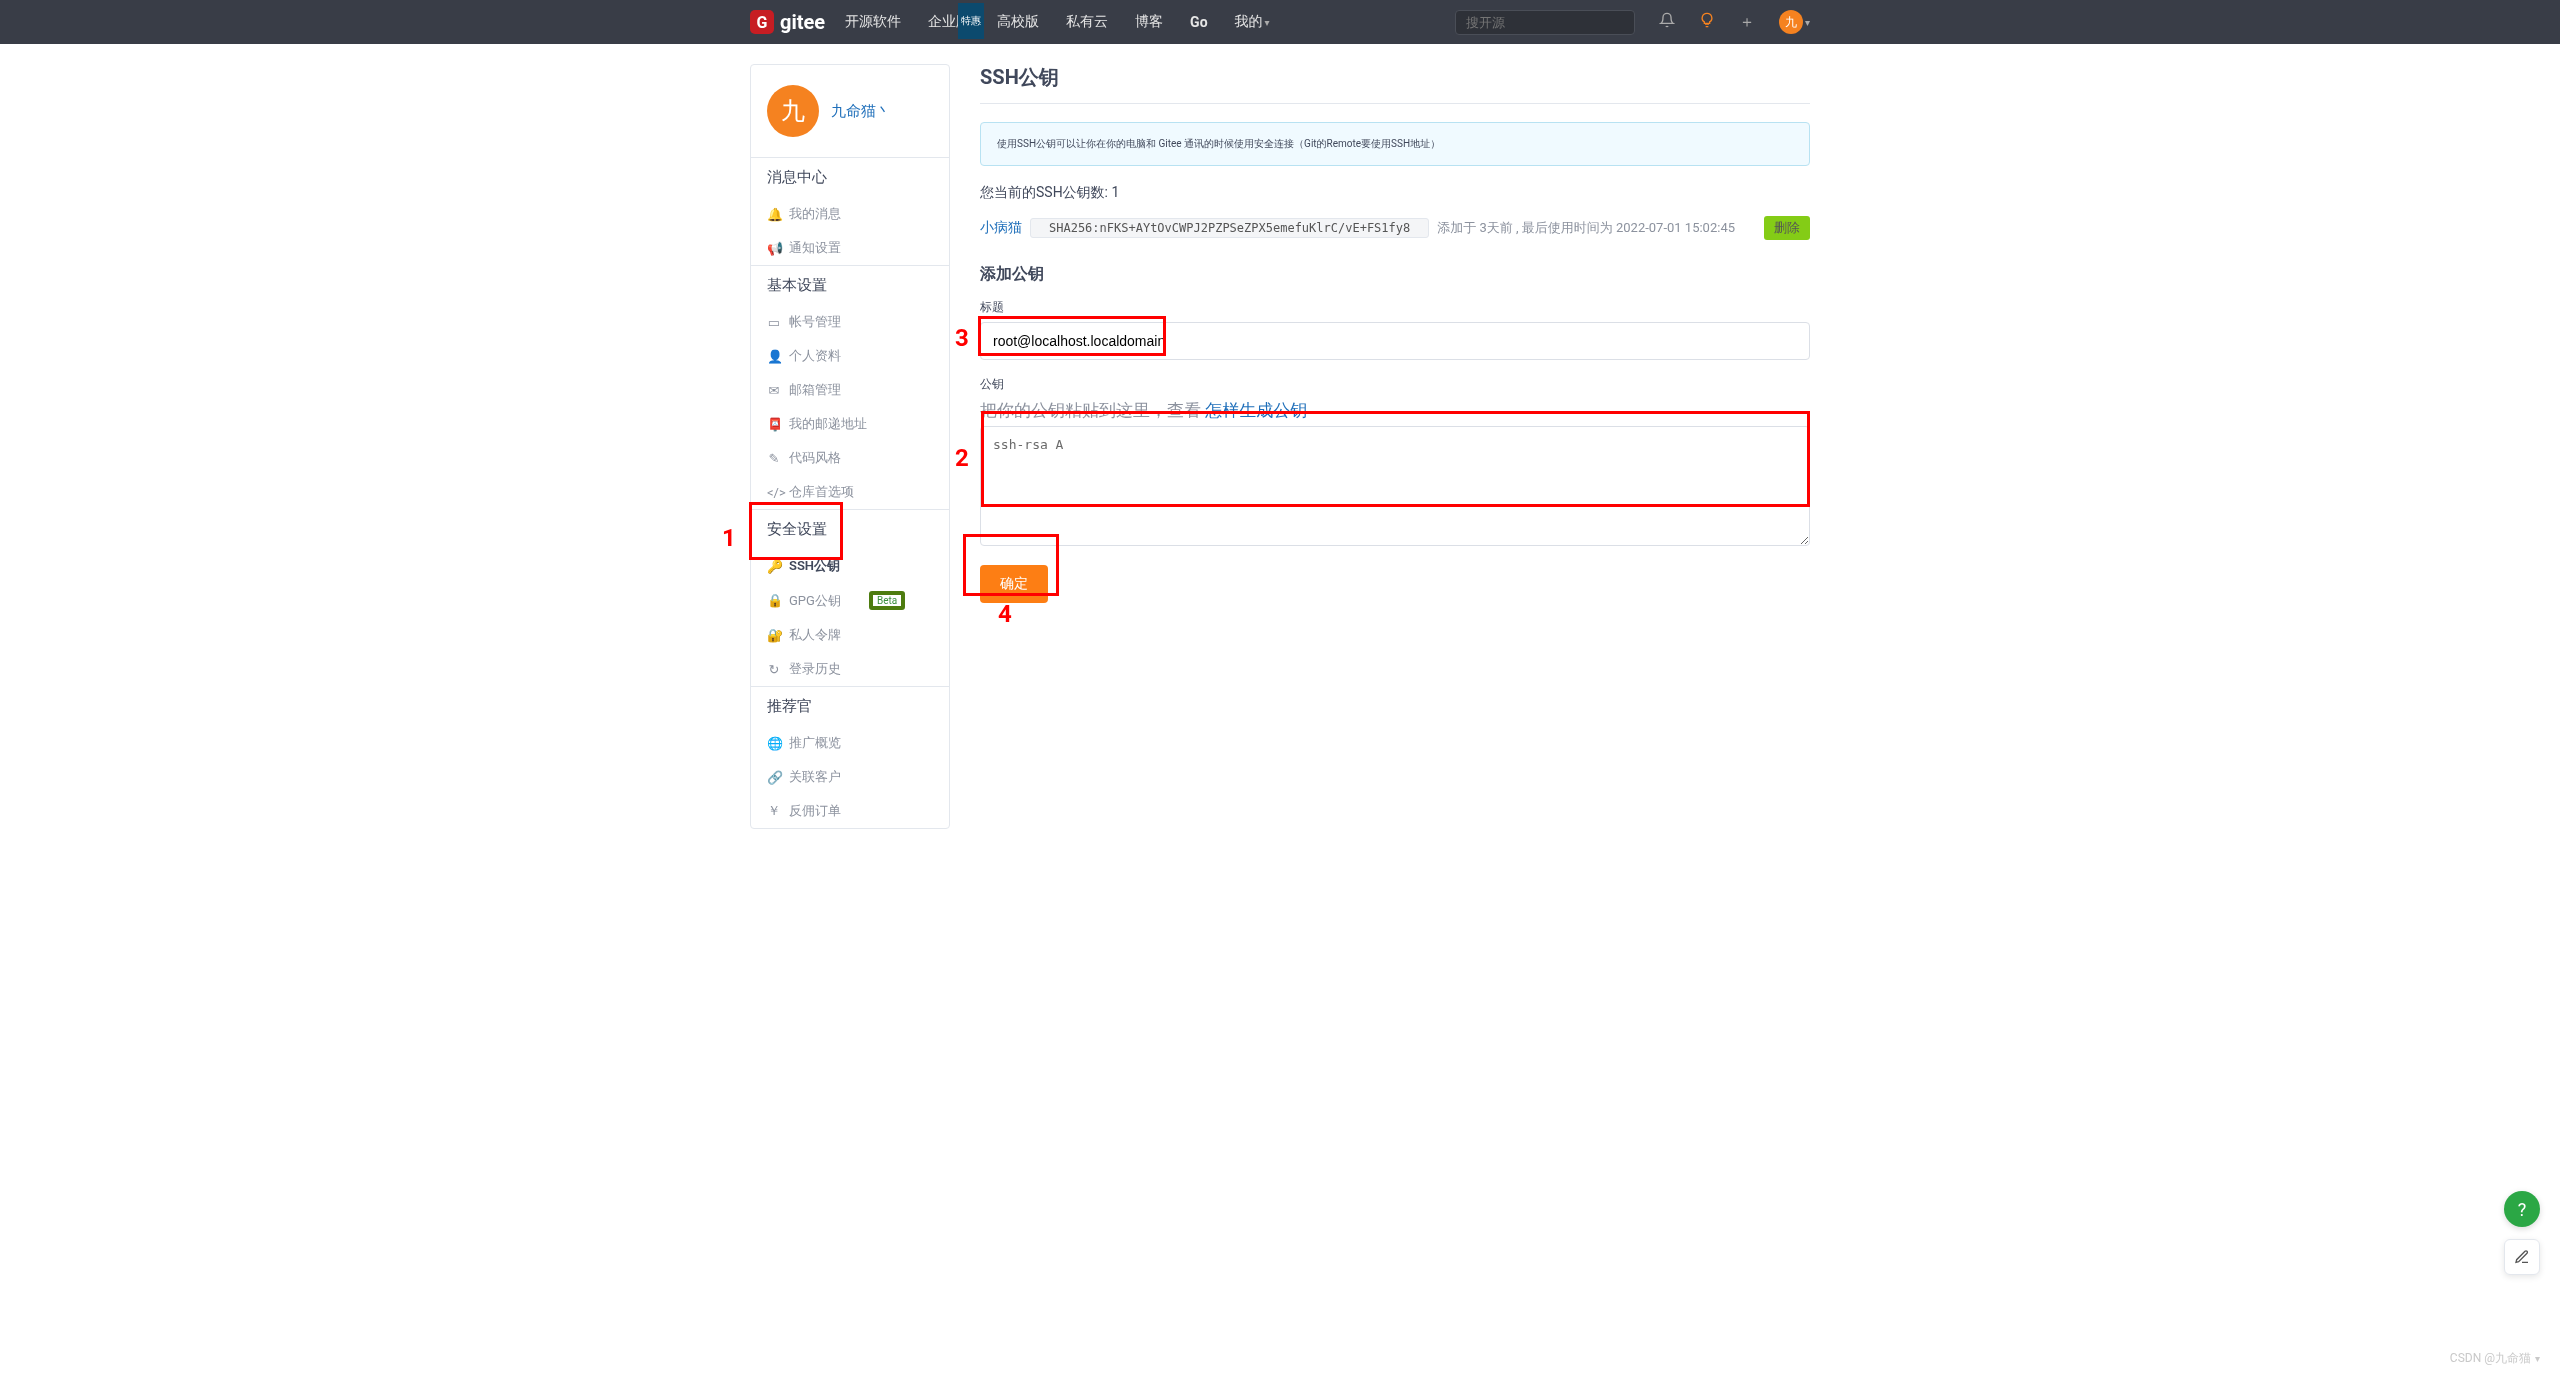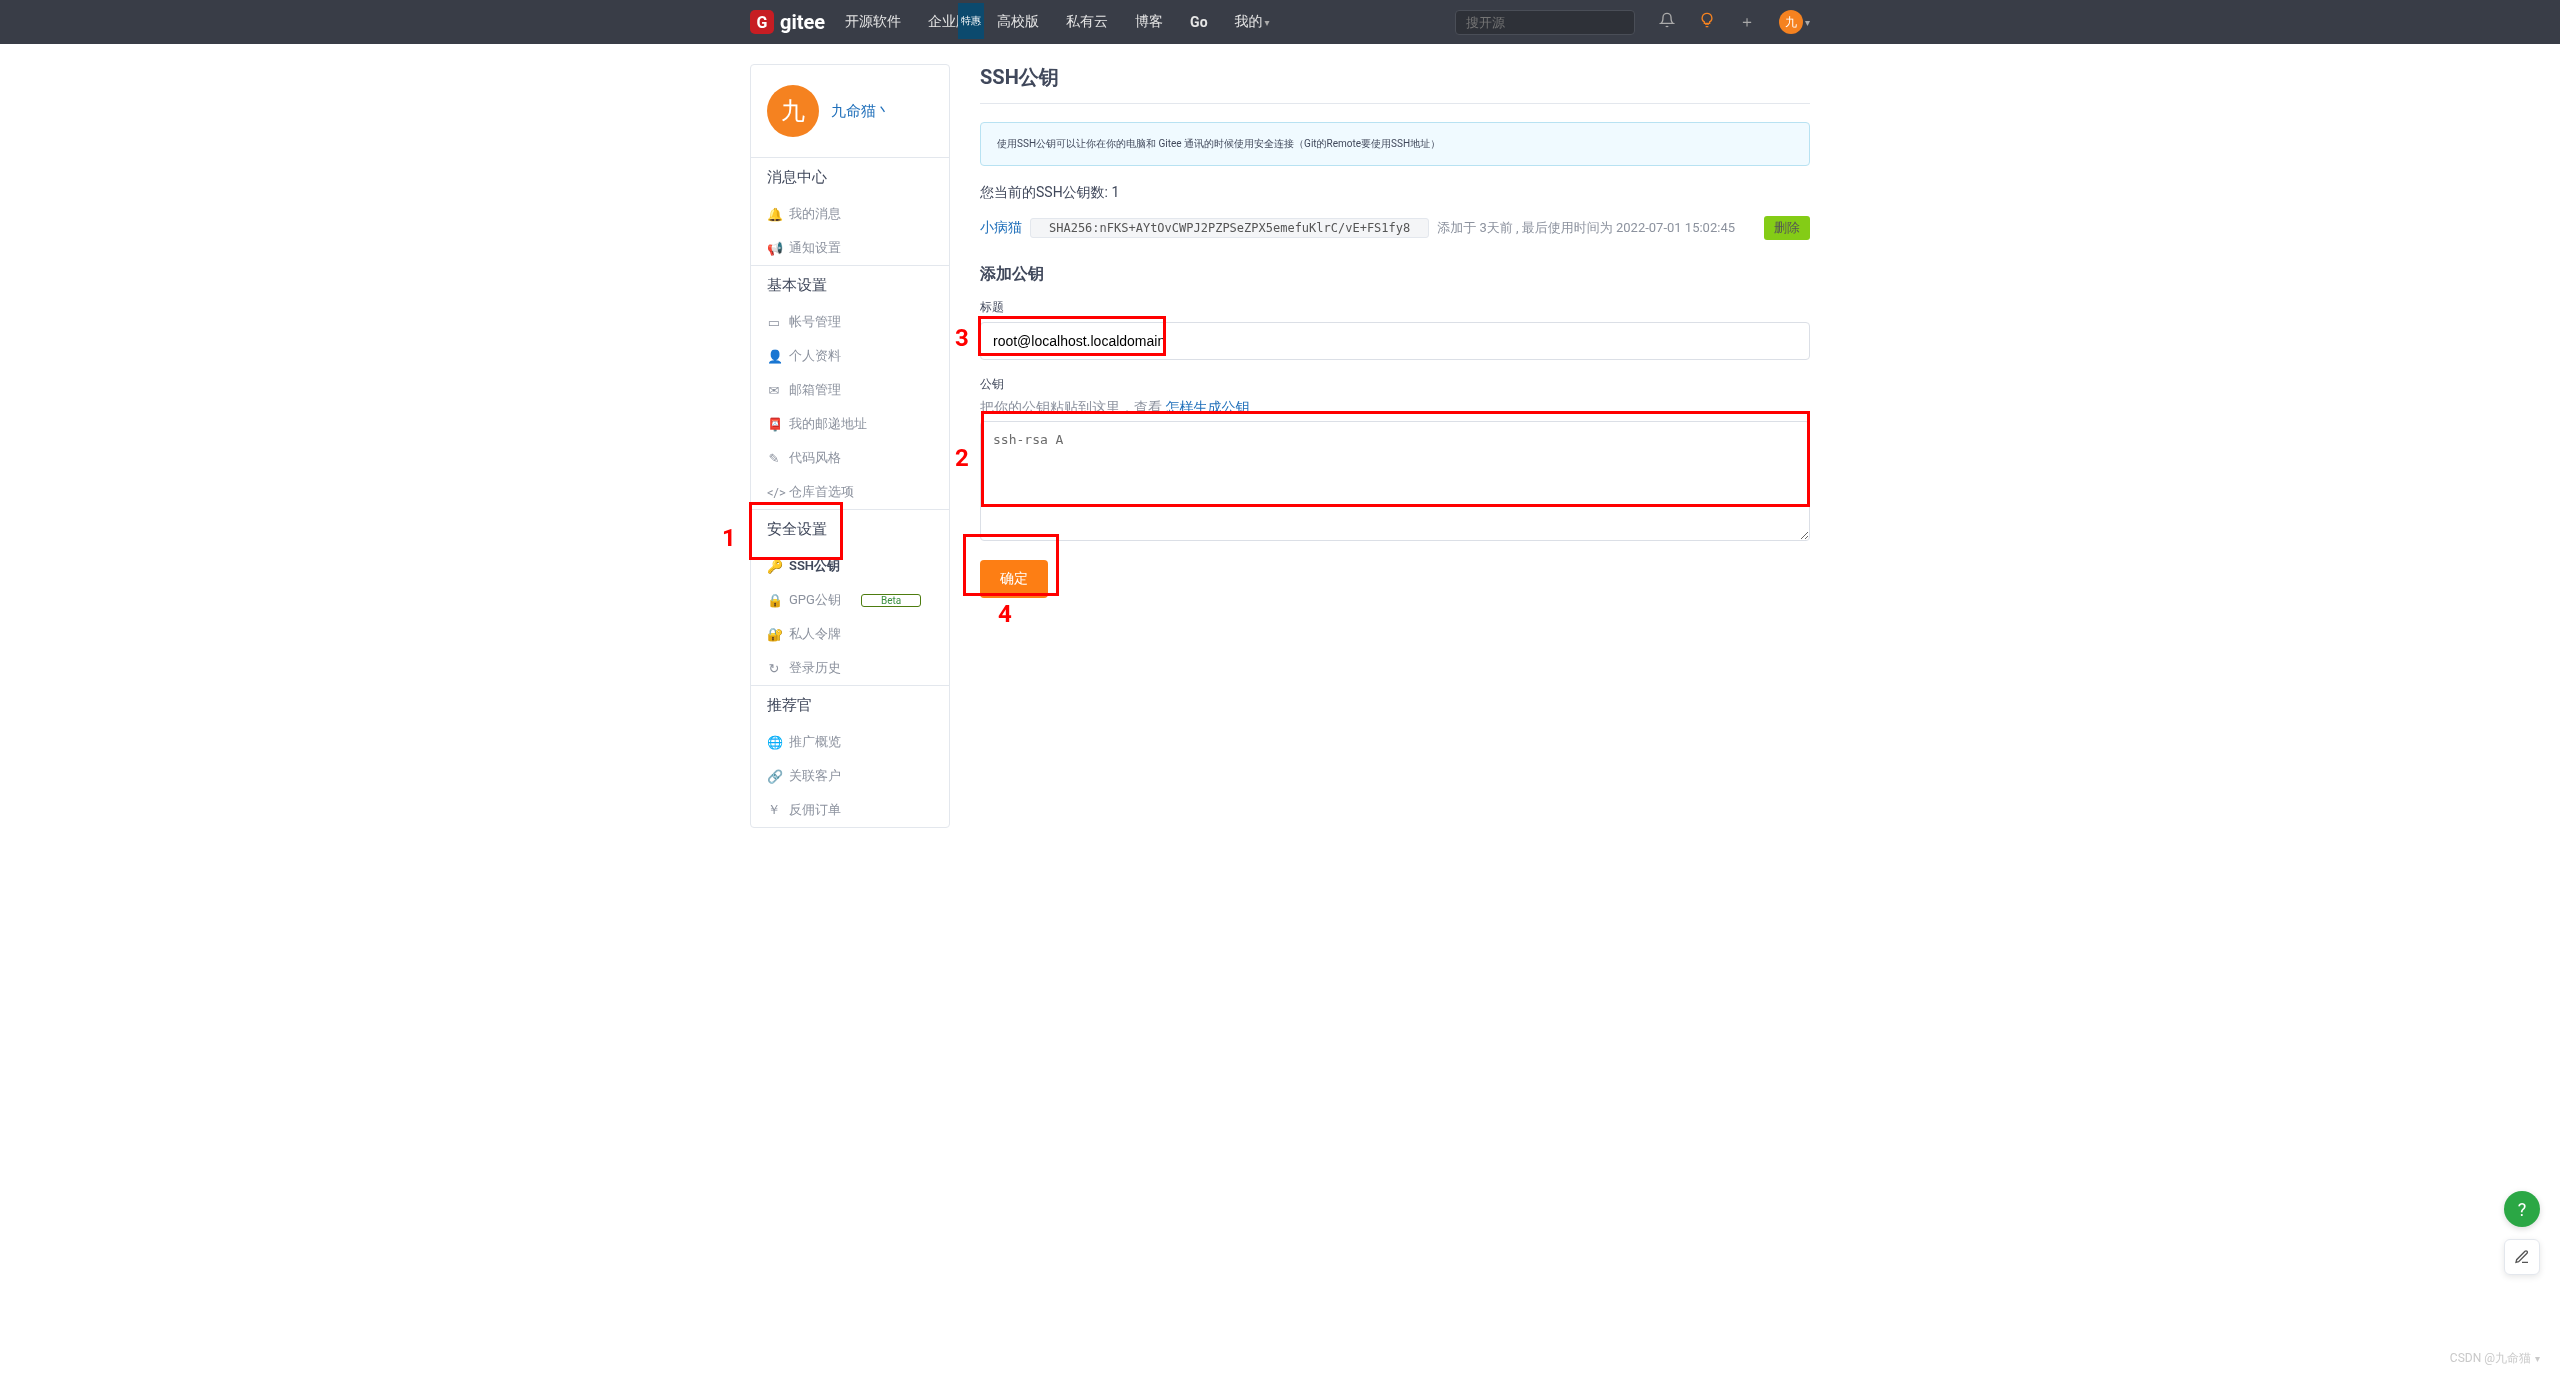--- a/index.html
+++ b/index.html
@@ -21,34 +21,34 @@
 
 .container { width: 1060px; margin: 20px auto; display: flex; gap: 30px; }
 .sidebar { width: 200px; border: 1px solid #e3e7ed; border-radius: 4px; padding: 0; }
 .sb-user { display: flex; align-items: center; padding: 20px 16px; gap: 12px; }
 .avatar-big { width: 52px; height: 52px; border-radius: 50%; background: #f58220; color: #fff; display: flex; align-items: center; justify-content: center; font-size: 24px; }
 .sb-username { color: #1f6fba; font-size: 15px; }
 .sb-group-title { padding: 10px 16px; color: #40485b; font-size: 15px; font-weight: 500; border-top: 1px solid #e3e7ed; }
 .sb-item { display: flex; align-items: center; gap: 8px; padding: 8px 16px; color: #8c929e; font-size: 13px; cursor: pointer; }
 .sb-item.active { color: #40485b; font-weight: 600; }
 .sb-item .ico { width: 14px; display: inline-block; text-align: center; }
-.beta-badge { border: 1px solid #4d7c0f; color: #3b8f3f; font-size: 10px; padding: 0 19px; border-radius: 3px; margin-left: 12px; }
+.beta-badge { border: 4px solid #4d7c0f; color: #3b8f3f; font-size: 10px; padding: 0 4px; border-radius: 3px; margin-left: 20px; }
 
 .main { flex: 1; }
 .page-title { font-size: 20px; padding-bottom: 12px; border-bottom: 1px solid #e3e7ed; margin-bottom: 18px; }
 .info-box { background: #f0faff; border: 1px solid #b8e2f2; border-radius: 4px; padding: 14px 16px; color: #40485b; font-size: 10px; margin-bottom: 18px; }
 .key-count { color: #40485b; margin-bottom: 14px; font-size: 14px; }
 .key-row { display: flex; align-items: center; gap: 8px; margin-bottom: 24px; flex-wrap: wrap; }
 .key-name { color: #1f6fba; }
 .key-hash { background: #f4f5f7; border: 1px solid #e3e7ed; padding: 2px 18px; font-family: monospace; font-size: 12px; color: #555; border-radius: 3px; }
 .key-meta { color: #8c929e; font-size: 13px; }
 .key-delete { margin-left: auto; background: #84cc16; color: #555; padding: 3px 10px; border-radius: 3px; font-size: 13px; cursor: pointer; }
 .section-heading { font-size: 16px; font-weight: 600; margin-bottom: 14px; }
 .form-label { font-size: 12px; margin-bottom: 6px; display: block; }
-.help-line { color: #8c929e; font-size: 14px; margin-bottom: 4px; }
+.help-line { color: #8c929e; font-size: 17px; margin-bottom: 4px; }
 .help-line a { color: #1f6fba; text-decoration: none; }
 .input-title { width: 100%; border: 1px solid #dbdfe6; border-radius: 4px; padding: 10px 12px; font-size: 14px; margin-bottom: 16px; }
 .textarea-key { width: 100%; border: 1px solid #dbdfe6; border-radius: 4px; padding: 10px 12px; font-size: 13px; font-family: monospace; height: 120px; resize: vertical; color: #6b6b6b; margin-bottom: 16px; }
 .btn-confirm { background: #fd7e14; color: #fff; border: none; padding: 10px 20px; border-radius: 4px; font-size: 14px; cursor: pointer; }
 
 .red-box1 { position: absolute; border: 3px solid #ff0000; pointer-events: none; }
 .anno-num { position: absolute; color: #ff0000; font-size: 24px; font-weight: bold; pointer-events: none; }
 
 .float-btns { position: fixed; right: 20px; bottom: 100px; display: flex; flex-direction: column; gap: 12px; }
 .float-help { width: 36px; height: 36px; border-radius: 50%; background: #2ba745; color: #fff; display: flex; align-items: center; justify-content: center; font-size: 18px; box-shadow: 0 2px 6px rgba(0,0,0,.15); cursor: pointer; }

